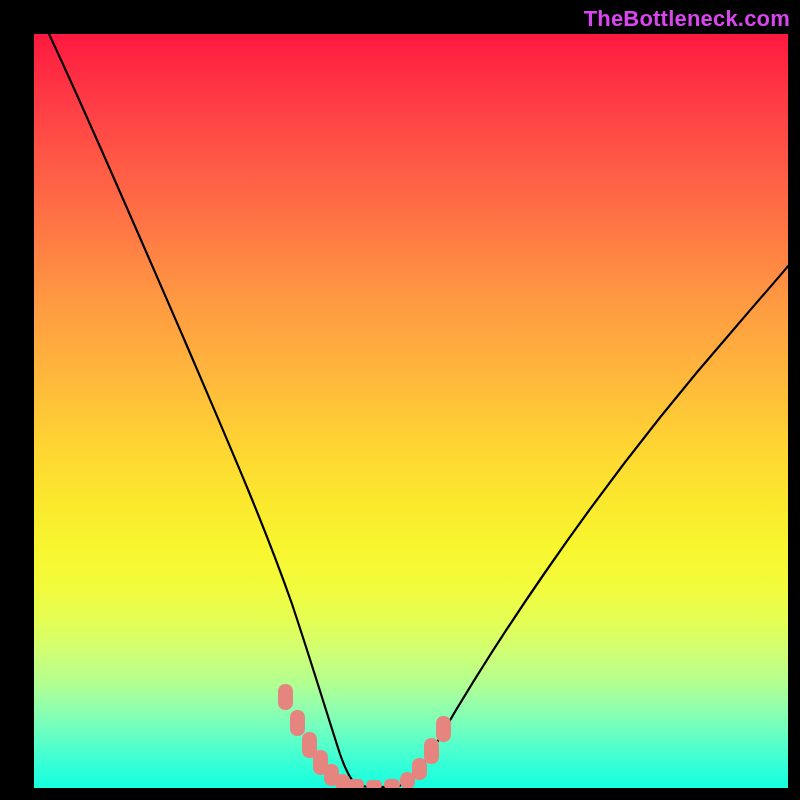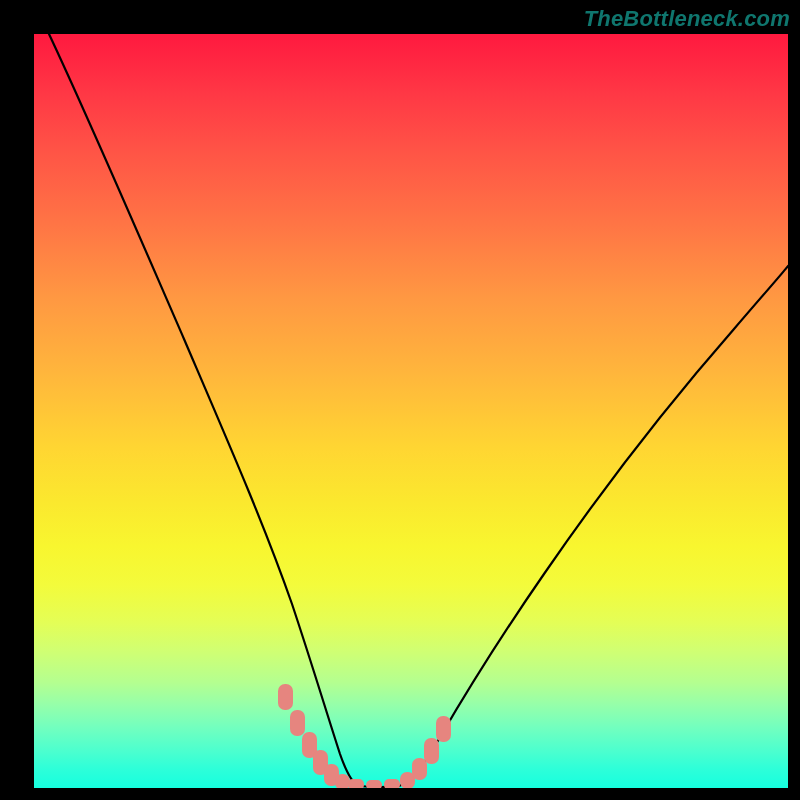--- a/index.html
+++ b/index.html
@@ -51,26 +51,25 @@
     left: 0;
     top: 0;
     width: 754px;
     height: 754px;
     display: block;
   }
   .watermark {
     position: absolute;
     top: 6px;
     right: 10px;
-    color: #0f766e;
+    color: #d946ef;
     font-size: 22px;
     font-weight: 600;
     letter-spacing: 0.2px;
     user-select: none;
-    font-style: italic;
   }
 </style>
 </head>
 <body>
 <div class="frame">
 
   <div class="plot-area">
     <svg class="plot-svg" viewBox="0 0 754 754" preserveAspectRatio="none">
       <g>
         <path fill="none" stroke="#000" stroke-width="2.2" stroke-linecap="round" d="M 15 0

